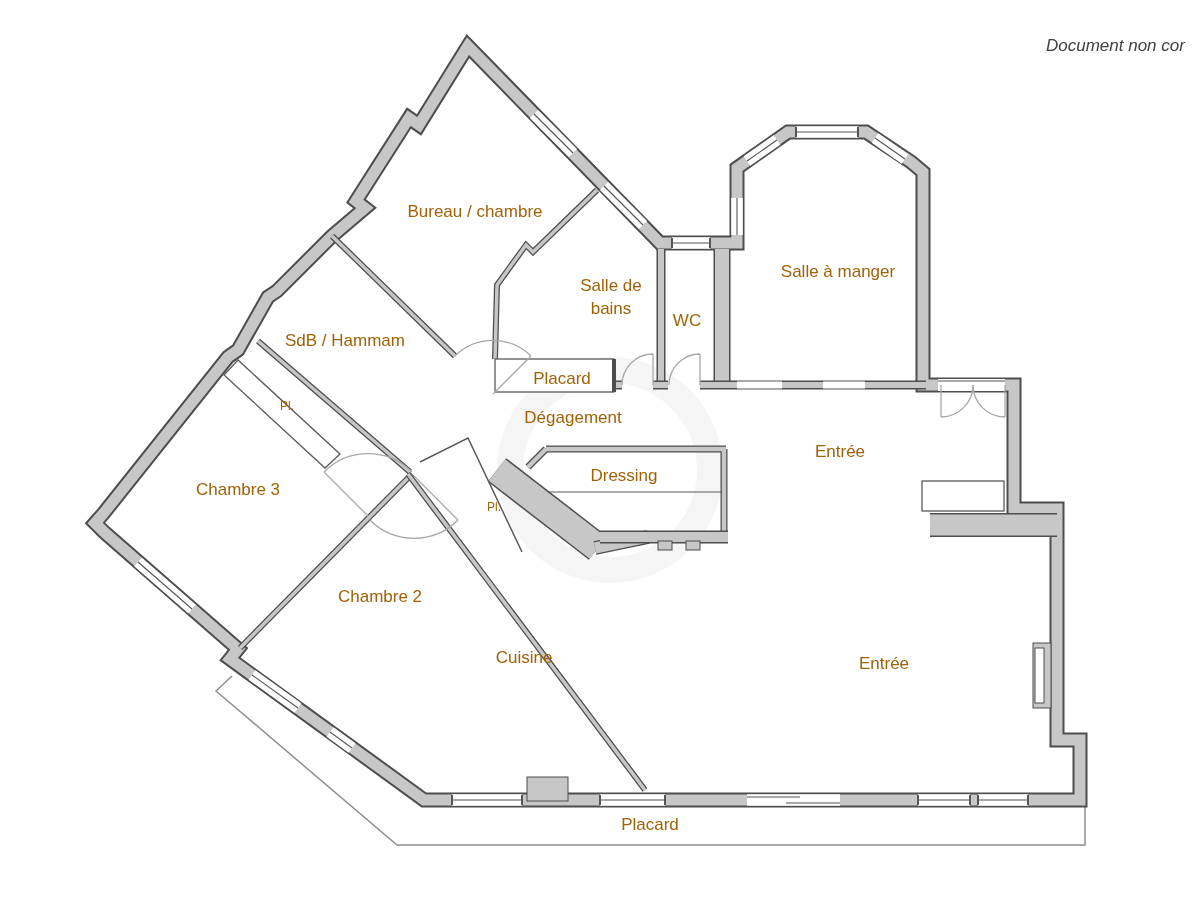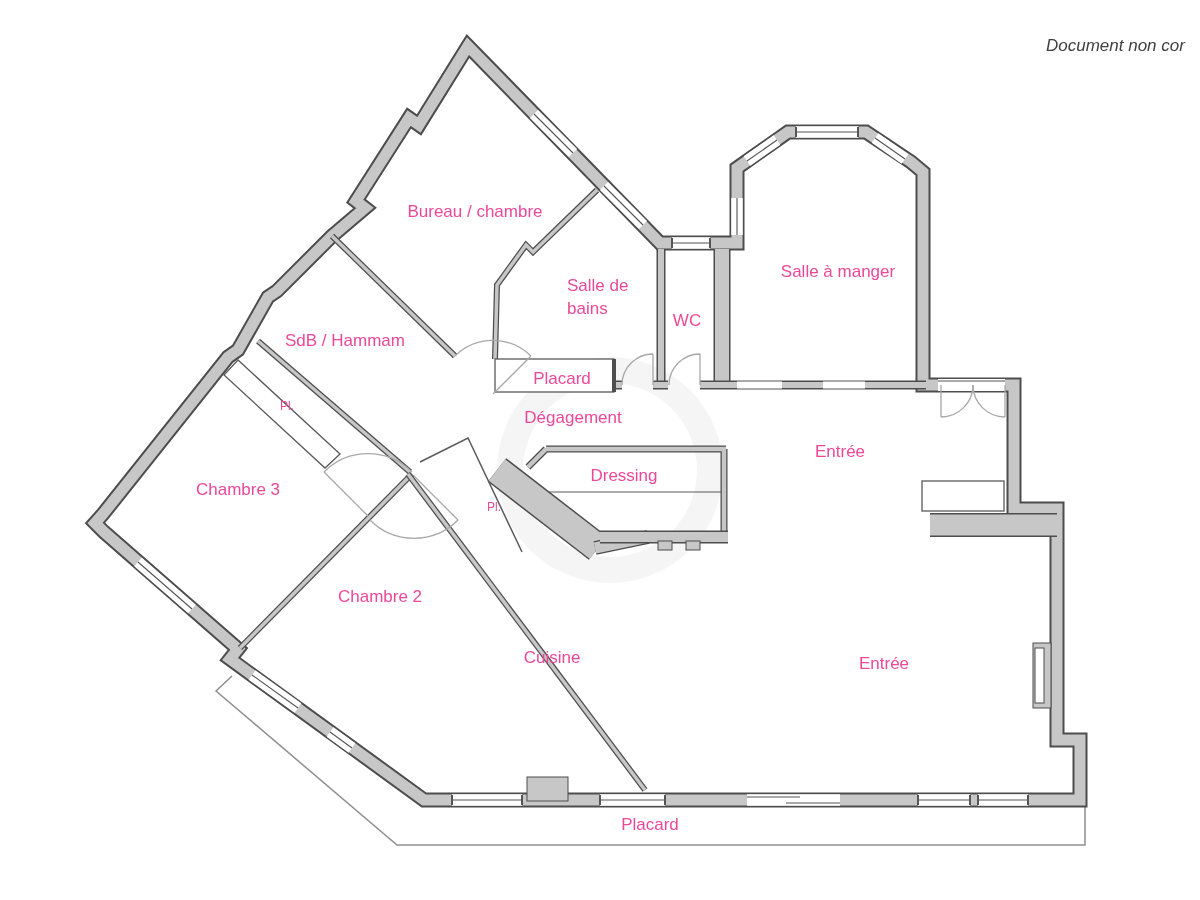--- a/index.html
+++ b/index.html
@@ -1,21 +1,21 @@
 <!DOCTYPE html>
 <html><head>
 <meta charset="utf-8">
 <style>
   html,body{margin:0;padding:0;background:#ffffff;}
   .stage{position:relative;width:1200px;height:900px;background:#ffffff;overflow:hidden;
          font-family:"Liberation Sans",sans-serif;}
   .stage svg{position:absolute;left:0;top:0;}
   .room-label{position:absolute;transform:translate(-50%,-50%);
-              font-size:17px;line-height:1.35;color:#ec4899;white-space:nowrap;}
-  .room-label.wrap{white-space:normal;width:88px;}
+              font-size:17px;line-height:1.35;color:#a16207;white-space:nowrap;}
+  .room-label.wrap{white-space:normal;text-align:center;width:88px;}
   .room-label.small{font-size:12px;}
   .doc-mark{position:absolute;left:1046px;top:36px;width:158px;overflow:hidden;
             white-space:nowrap;font-style:italic;font-size:17px;color:#3f3f3f;}
 </style>
 </head>
 <body>
 
 <div class="stage">
 
 <svg width="1200" height="900" viewBox="0 0 1200 900">
@@ -140,19 +140,19 @@
 <div class="room-label" style="left:838px;top:272px">Salle à manger</div>
 <div class="room-label" style="left:345px;top:341px">SdB / Hammam</div>
 <div class="room-label" style="left:562px;top:379px">Placard</div>
 <div class="room-label small" style="left:287px;top:406px">Pl.</div>
 <div class="room-label" style="left:573px;top:418px">Dégagement</div>
 <div class="room-label" style="left:624px;top:476px">Dressing</div>
 <div class="room-label" style="left:840px;top:452px">Entrée</div>
 <div class="room-label" style="left:238px;top:490px">Chambre 3</div>
 <div class="room-label small" style="left:494px;top:507px">Pl.</div>
 <div class="room-label" style="left:380px;top:597px">Chambre 2</div>
-<div class="room-label" style="left:552px;top:658px">Cuisine</div>
+<div class="room-label" style="left:524px;top:658px">Cuisine</div>
 <div class="room-label" style="left:884px;top:664px">Entrée</div>
 <div class="room-label" style="left:650px;top:825px">Placard</div>
 
 <div class="doc-mark">Document non cor</div>
 
 </div>
 
 </body></html>

